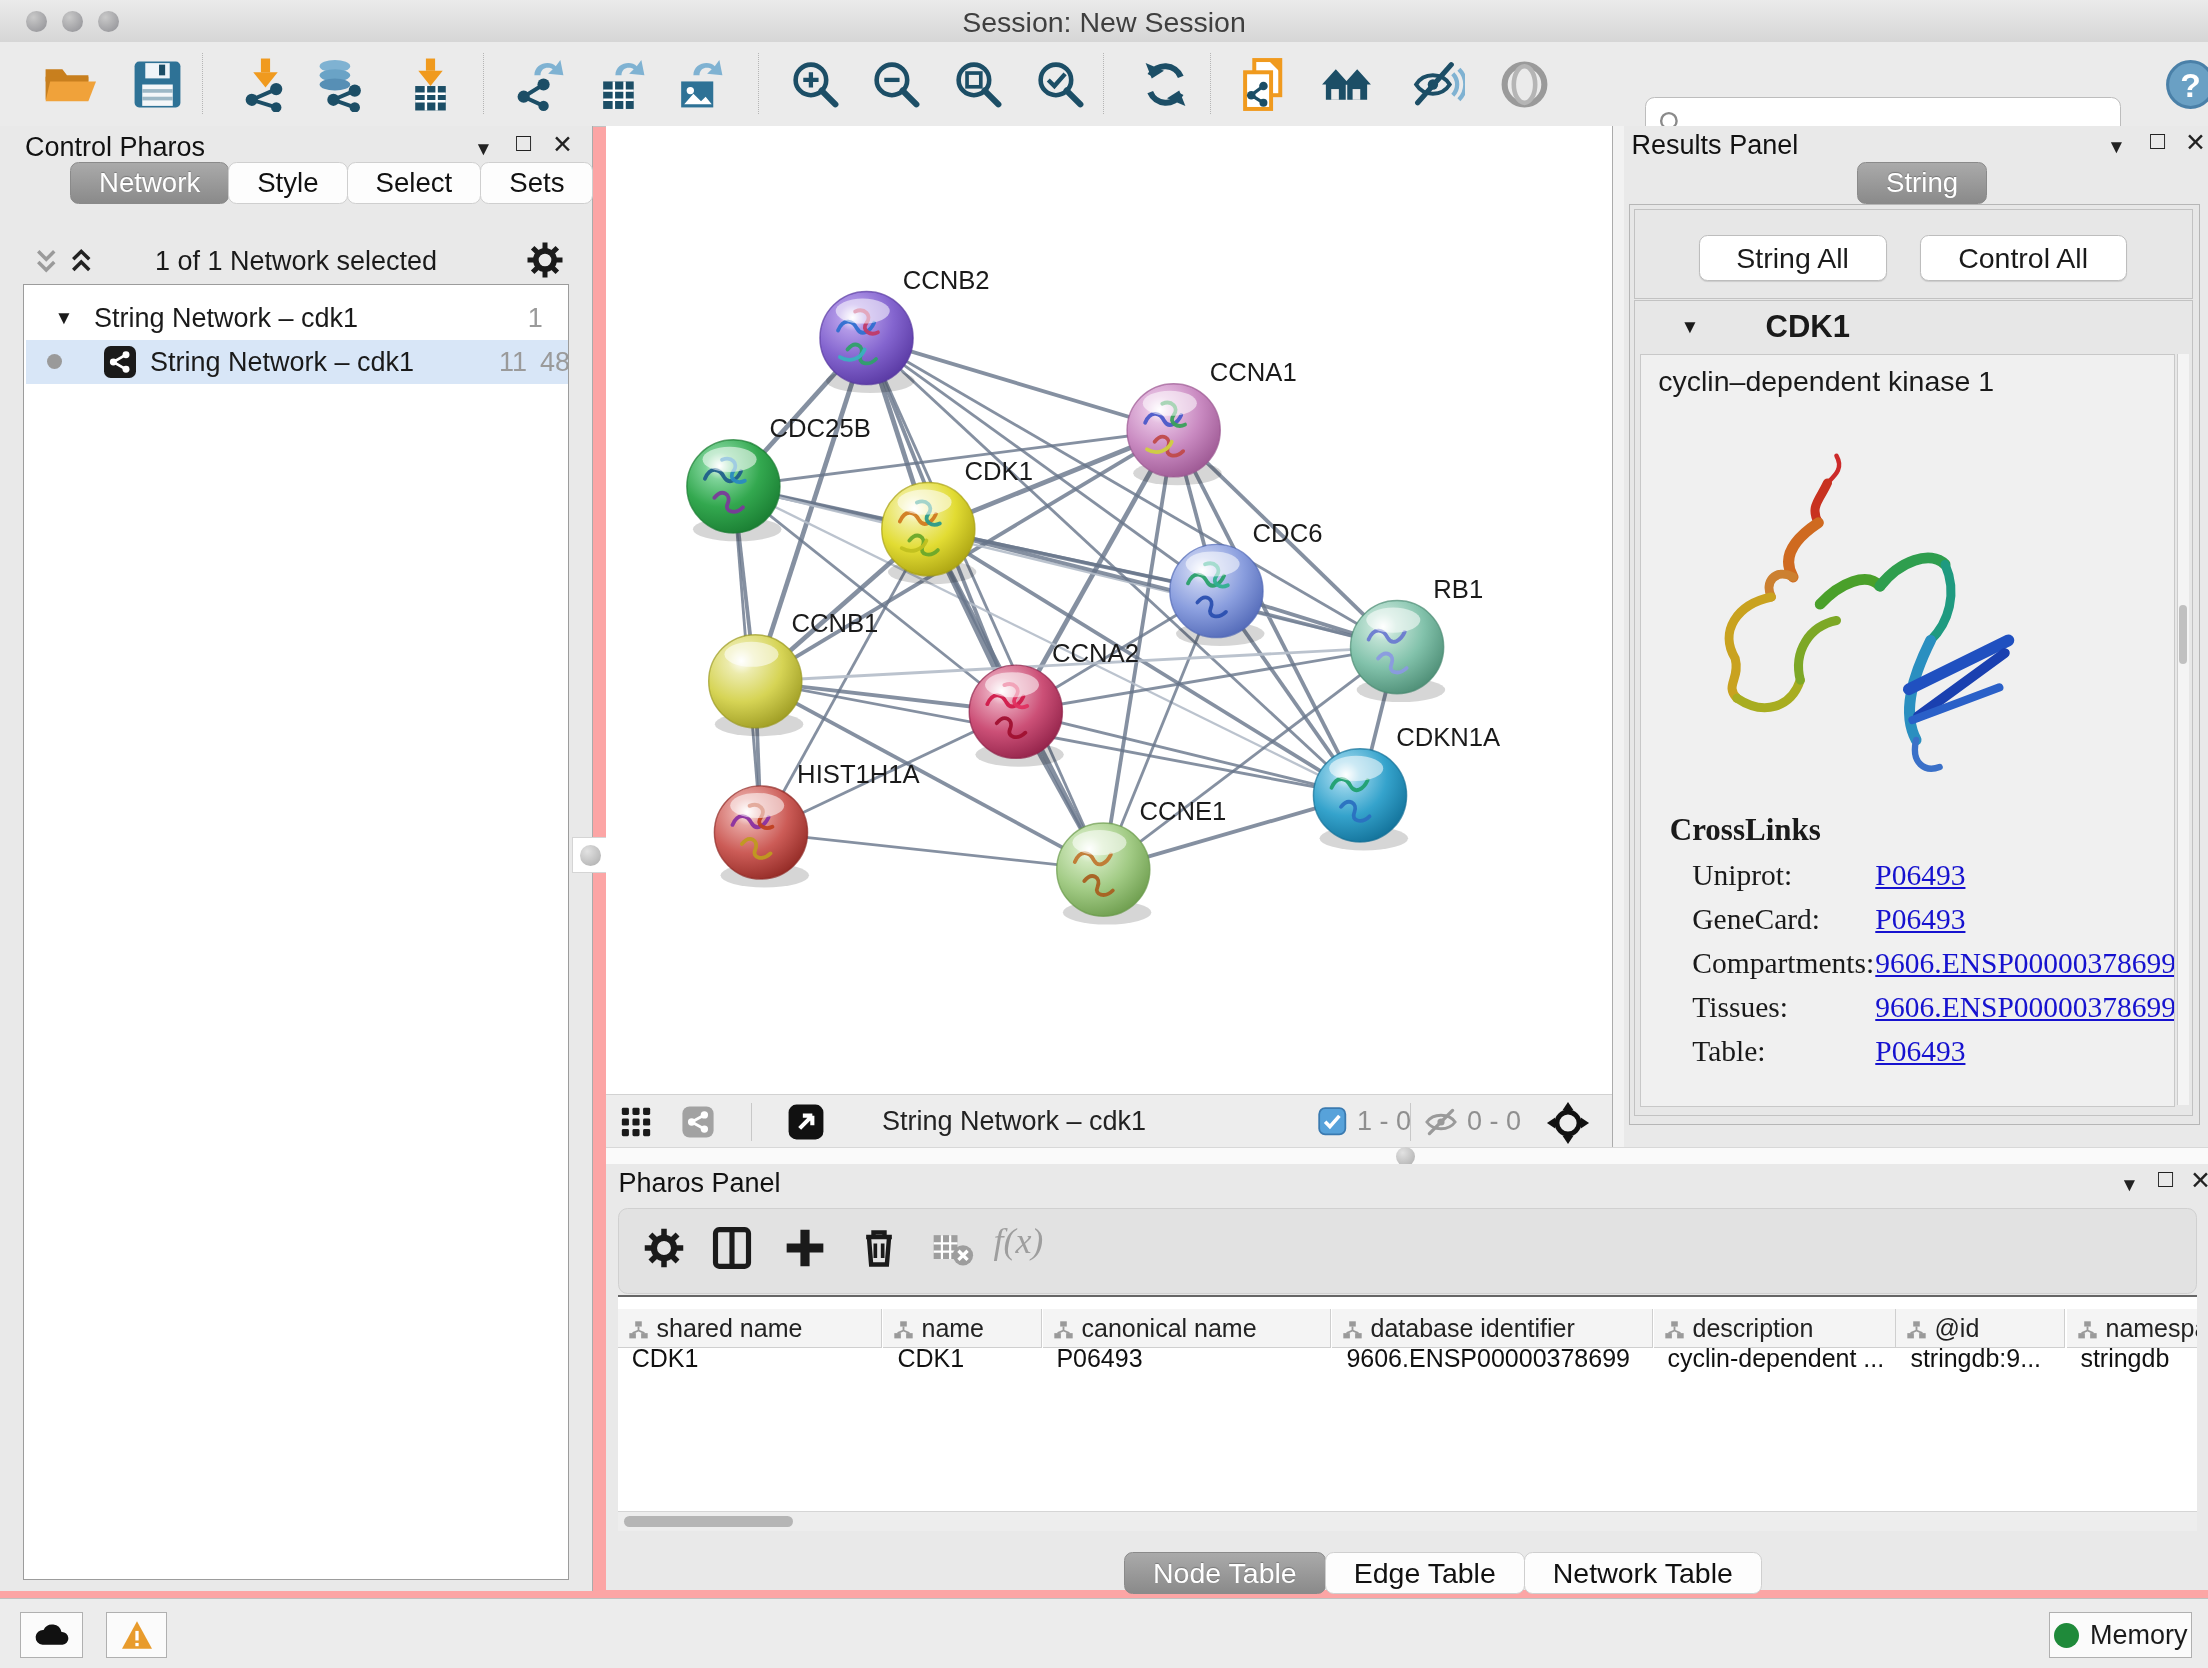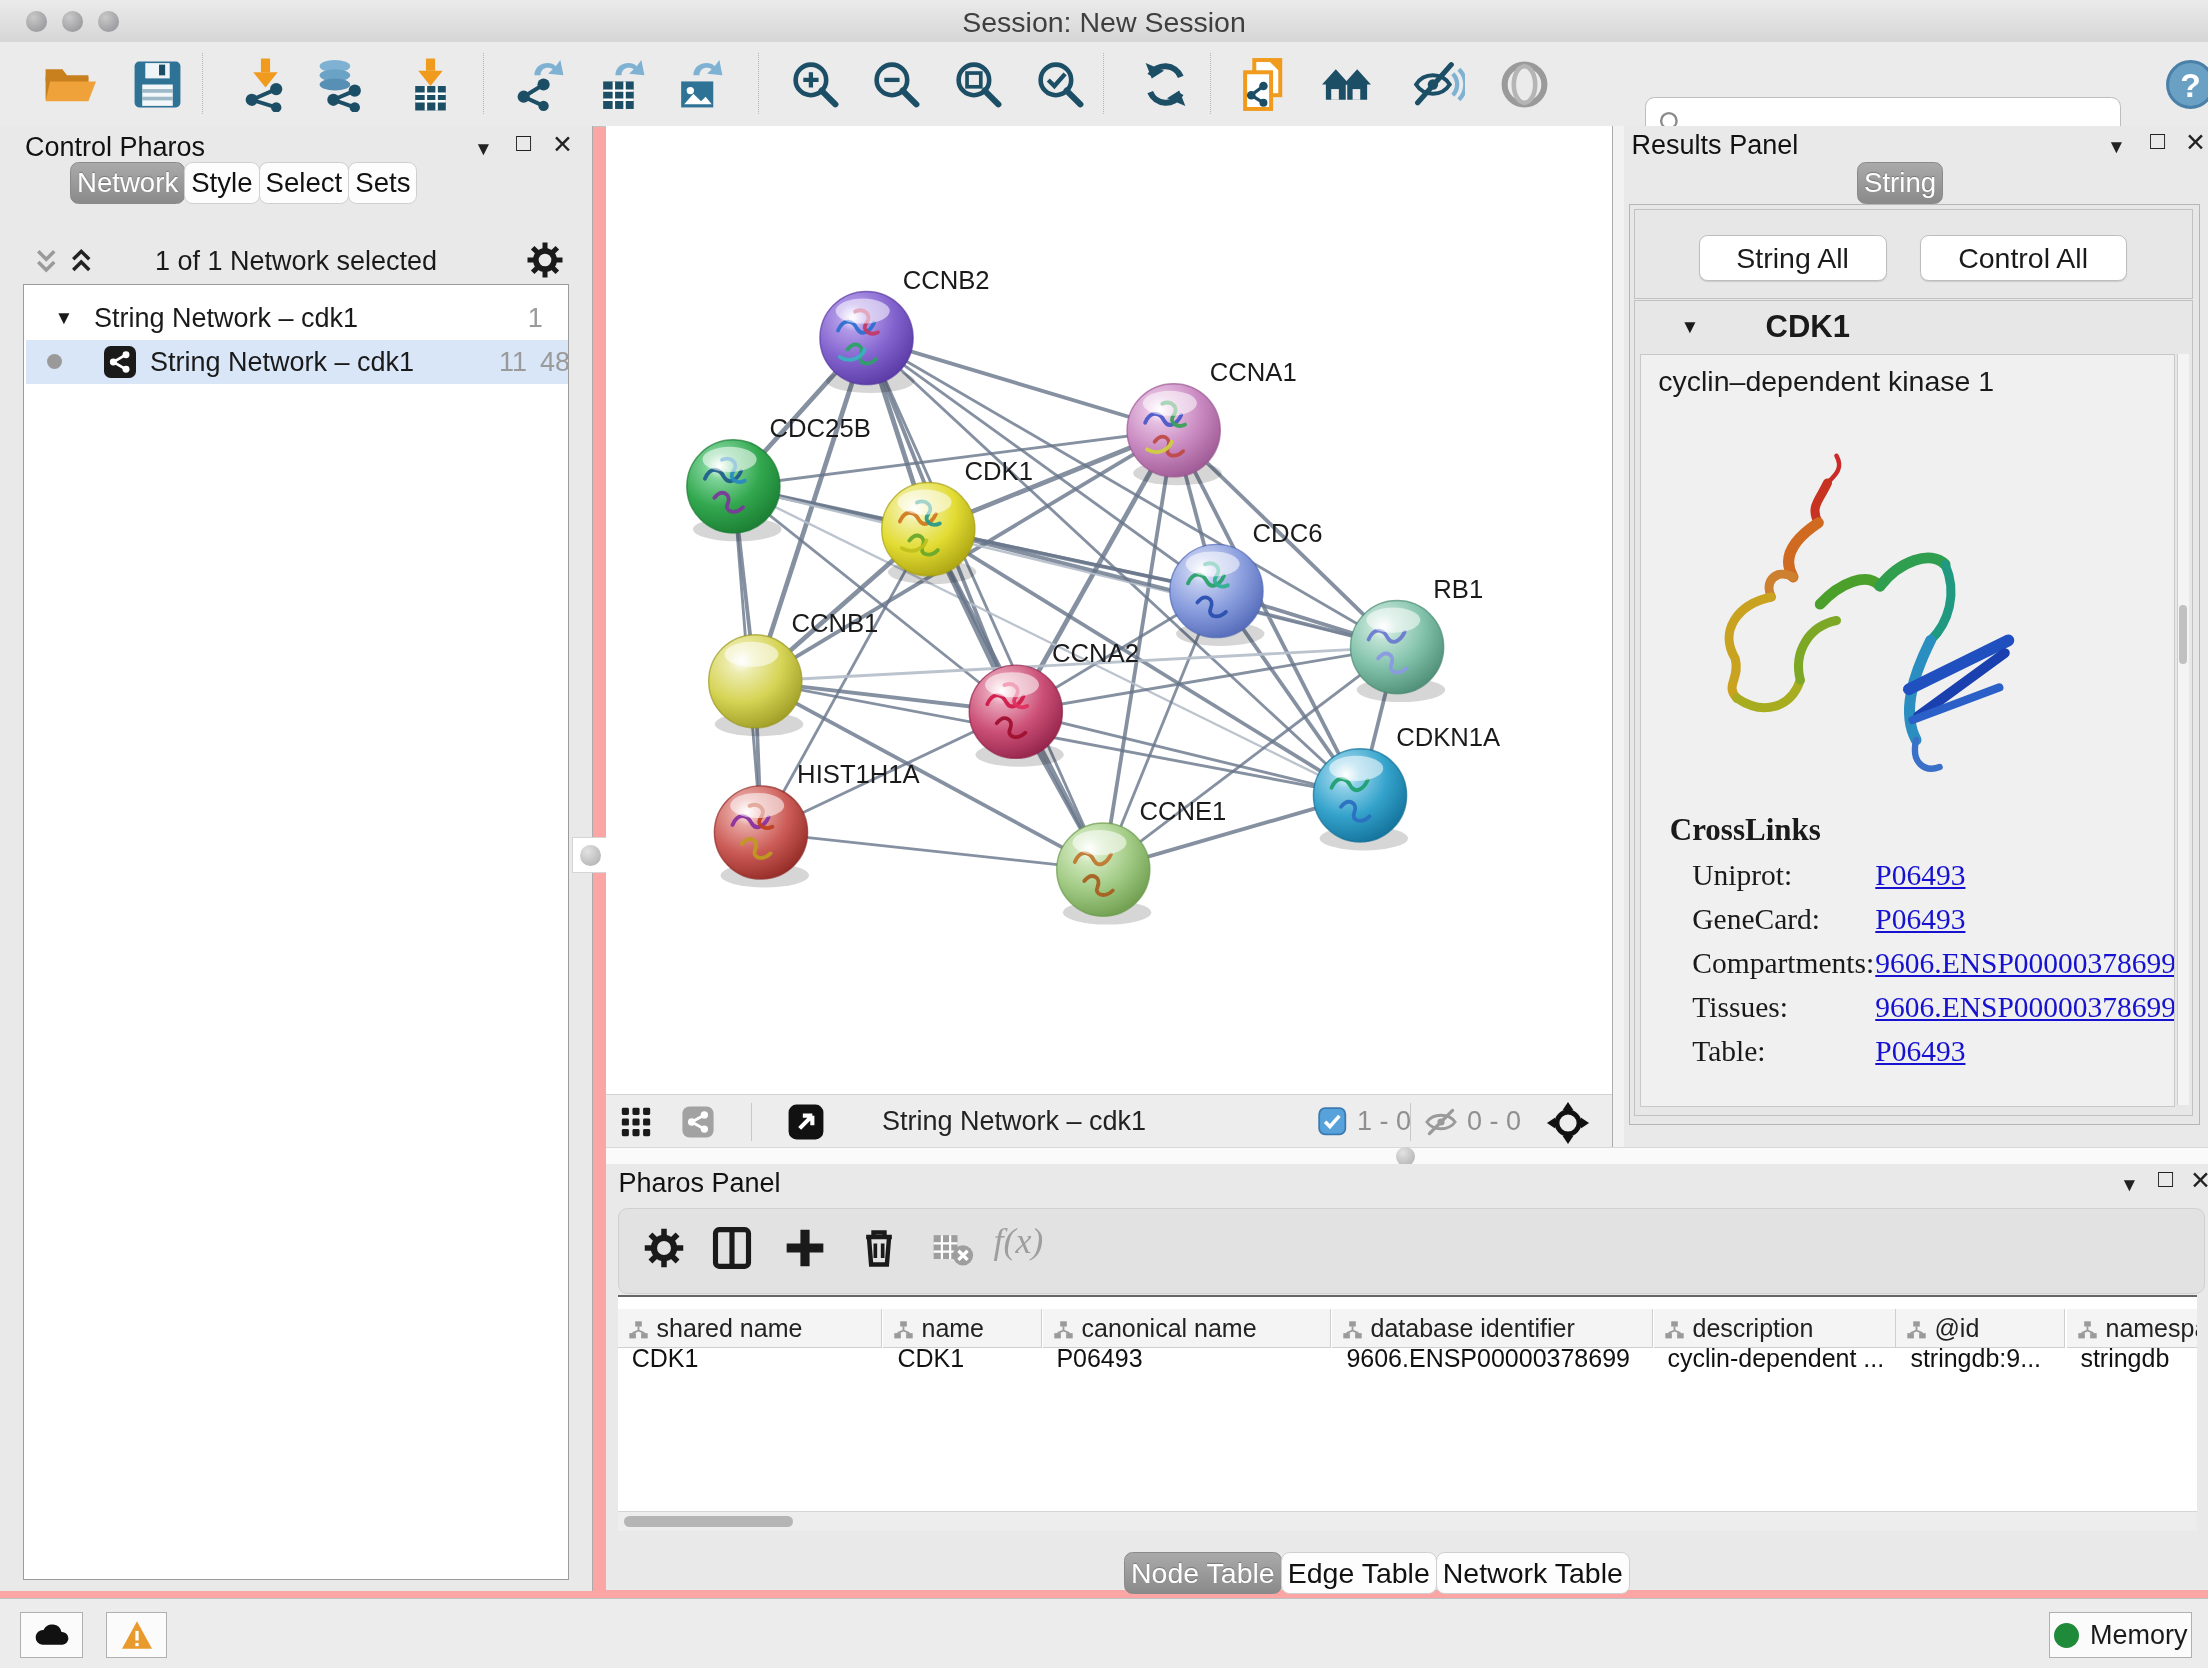--- a/index.html
+++ b/index.html
@@ -14,21 +14,21 @@
   .tbi{position:absolute;top:15px;width:55px;height:55px;cursor:default;}
   .tbi svg{display:block;width:55px;height:55px;}
   .tbsep{position:absolute;top:11.4px;height:61px;border-left:1.9px dotted #b5b5b5;}
   .searchbox{position:absolute;left:1645px;top:55px;width:474px;height:49px;background:#fff;border:1px solid #bdbdbd;border-radius:9.5px;}
   .searchbox svg{position:absolute;left:11.4px;top:11.4px;}
   .searchbox input{position:absolute;left:49px;top:3.8px;width:409px;height:38px;border:none;outline:none;font-size:27px;font-family:"Liberation Sans",sans-serif;background:transparent;}
   
   .pheader{font-size:27px;color:#111;}
   .picon{position:absolute;font-size:25px;color:#222;line-height:25px;}
   .pbox{position:absolute;background:#fff;border:1.9px solid #9c9c9c;}
-  .tab{display:inline-block;height:40px;line-height:40px;padding:0 6px;background:#fdfdfd;border:1px solid #cfcfcf;font-size:27.6px;color:#111;margin-right:-1px;border-radius:8.6px;}
+  .tab{display:inline-block;height:40px;line-height:40px;padding:0 28px;background:#fdfdfd;border:1px solid #cfcfcf;font-size:27.6px;color:#111;margin-right:-1px;border-radius:8.6px;}
   .tab.sel{background:linear-gradient(#aaa,#8a8a8a);color:#fff;border-color:#8a8a8a;text-shadow:0 -1px 1px rgba(0,0,0,.25);}
   .btn{display:inline-block;background:#fff;border:1px solid #bdbdbd;border-radius:8.6px;font-size:28.5px;text-align:center;box-shadow:0 1px 1px rgba(0,0,0,.12);}
   
   .ctl{left:0;top:126px;width:592px;height:1465px;background:#e9e9e9;border-right:1px solid #ababab;}
   .treerow{position:absolute;left:1.9px;width:542px;height:44px;font-size:27px;line-height:44px;}
   .cnt{color:#9a9a9a;}
   .shareglyph{display:inline-block;width:32px;height:32px;background:#1a1a1a;border-radius:6.7px;vertical-align:middle;position:relative;}
   
   .canvas{left:606px;top:126px;width:1006px;height:968px;background:#fff;}
   .netbar{left:606px;top:1094px;width:1006px;height:53px;background:#ededed;border-top:1px solid #d2d2d2;}
@@ -39,21 +39,21 @@
   .hsplit{left:606px;top:1147px;width:1603px;height:17px;background:#fafafa;border-top:1px solid #d8d8d8;border-bottom:1px solid #dedede;}
   .vstrip{left:1612px;top:126px;width:11.4px;height:1021px;background:#f2f2f2;border-left:1.9px solid #ababab;border-right:1.9px solid #ababab;}
   .handle{position:absolute;background:#fff;border:1px solid #d5d5d5;display:flex;align-items:center;justify-content:center;}
   .handle i{display:block;width:21px;height:21px;border-radius:50%;background:radial-gradient(circle at 35% 30%,#e2e2e2,#ababab);}
   
   .res{left:1624px;top:126px;width:585px;height:1021px;background:#e9e9e9;}
   .linkv{color:#1612cf;text-decoration:underline;}
   .serif{font-family:"Liberation Serif",serif;}
   
   .tpanel{left:606px;top:1164px;width:1603px;height:426px;background:#e9e9e9;}
-  .ttool{position:absolute;left:12.4px;top:44px;width:1577px;height:84px;background:#e2e2e2;border:1px solid #d0d0d0;border-radius:9.5px;padding-left:8px;}
+  .ttool{position:absolute;left:12.4px;top:44px;width:1577px;height:84px;background:#e2e2e2;border:1px solid #d0d0d0;border-radius:9.5px;}
   .ttool .ic{position:absolute;top:17px;width:48px;height:48px;}
   .tgrid{position:absolute;left:12.4px;top:131px;width:1579px;height:234px;background:#fff;border-top:2.9px solid #666;overflow:hidden;}
   .thead{position:absolute;left:0;top:12px;height:38px;background:#f4f4f4;border-bottom:1px solid #cfcfcf;border-right:1px solid #cfcfcf;font-size:25px;line-height:38px;color:#222;}
   .tcell{position:absolute;top:40px;height:42px;font-size:25px;line-height:42px;color:#111;}
   .hscroll{position:absolute;left:0;bottom:0;width:100%;height:19px;background:#ededed;border-top:1px solid #d5d5d5;}
   .hthumb{position:absolute;left:5.7px;top:3.8px;width:169px;height:11.4px;border-radius:5.7px;background:#b5b5b5;}
   
   .sbar{left:0;top:1598px;width:2208px;height:70px;background:#ececec;border-top:1px solid #c0c0c0;}
   .sbtn{position:absolute;top:13.3px;height:44px;background:#fbfbfb;border:1px solid #b0b0b0;display:flex;align-items:center;justify-content:center;}
   .memdot{width:25px;height:25px;border-radius:50%;background:#1f8a3a;margin-right:11.4px;}

